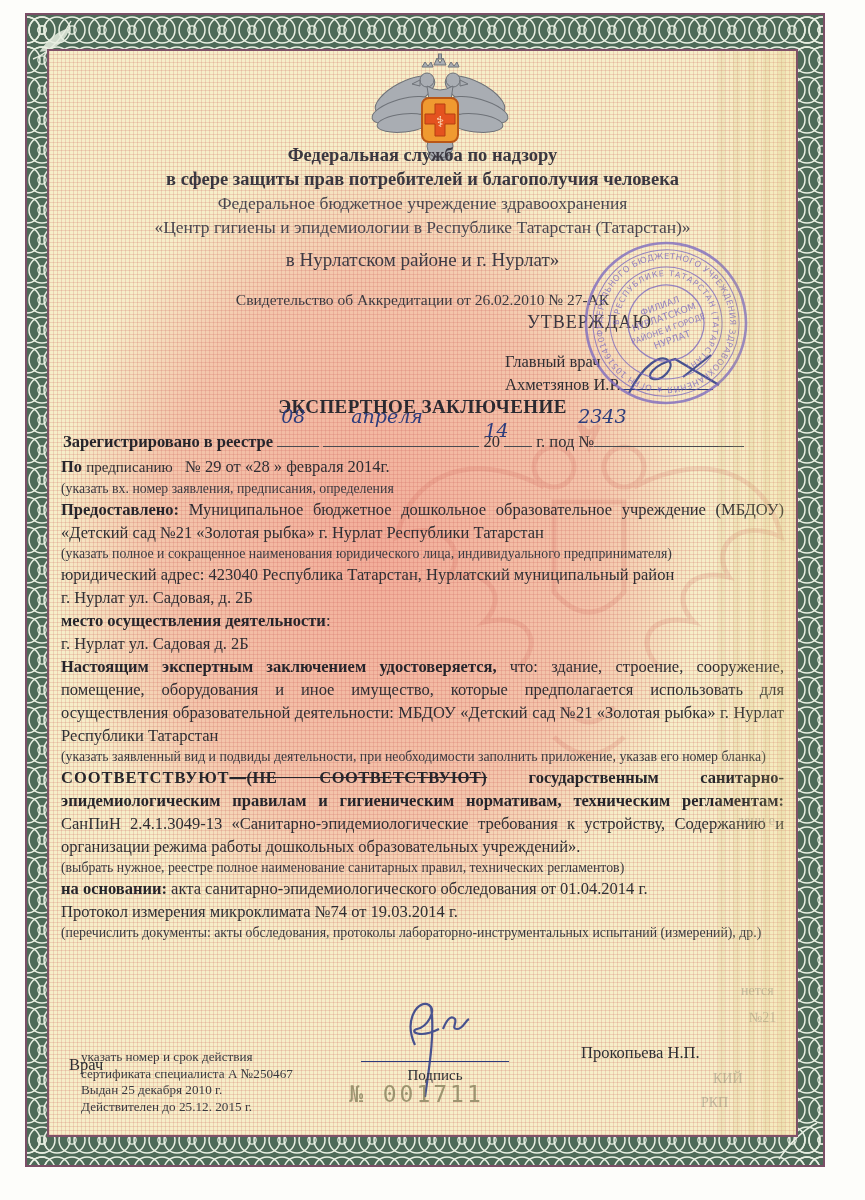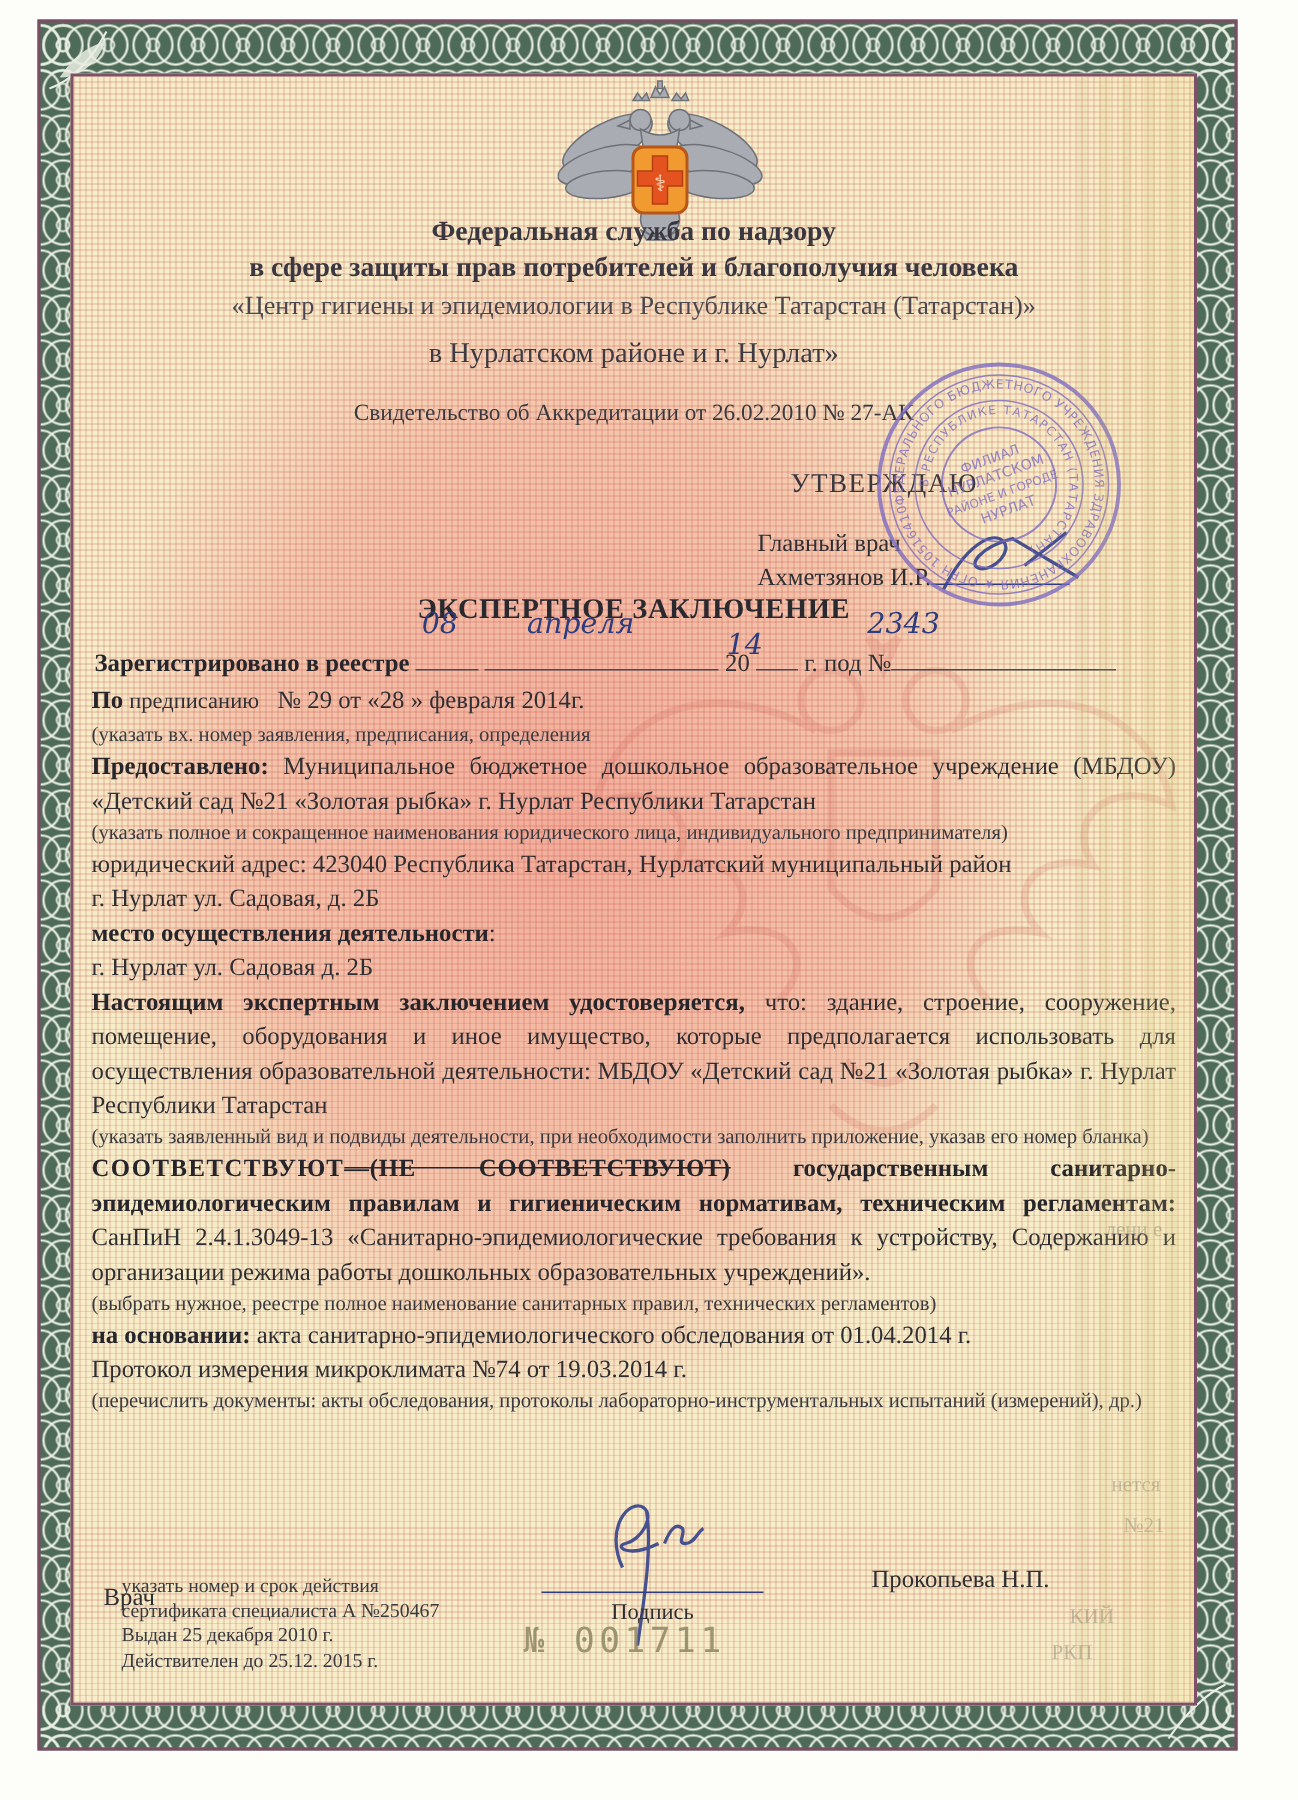--- a/index.html
+++ b/index.html
@@ -135,20 +135,21 @@
             <path d="M62,100 q13,10 26,0 l-4,7 h-18 z"></path>
           </g>
           <rect x="57" y="45" width="36" height="44" rx="7" fill="#f09a30" stroke="#b95718" stroke-width="2"></rect>
           <path d="M70,51 h10 v10 h10 v10 h-10 v12 h-10 v-12 h-10 v-10 h10 z" fill="#e4531f" stroke="#b53f12" stroke-width="1"></path>
           <text x="75" y="74" font-size="15" text-anchor="middle" fill="#fde8c8" font-family="DejaVu Sans, sans-serif">⚕</text>
         </svg>
 
         <div class="abs hdr c">
           <div class="l1">Федеральная служба по надзору</div>
           <div class="l1">в сфере защиты прав потребителей и благополучия человека</div>
+          <div class="l3">Федеральное бюджетное учреждение здравоохранения</div>
           <div class="l3">«Центр гигиены и эпидемиологии в Республике Татарстан (Татарстан)»</div>
           <div class="l5">в Нурлатском районе и г. Нурлат»</div>
           <div class="accr">Свидетельство об Аккредитации от 26.02.2010 № 27-АК</div>
         </div>
 
         <div class="abs approval">
           <div class="approve-label">УТВЕРЖДАЮ</div>
           <div class="approver-role">Главный врач</div>
           <div class="name-row">
             <span>Ахметзянов И.Р.</span><span class="sigline"></span>

